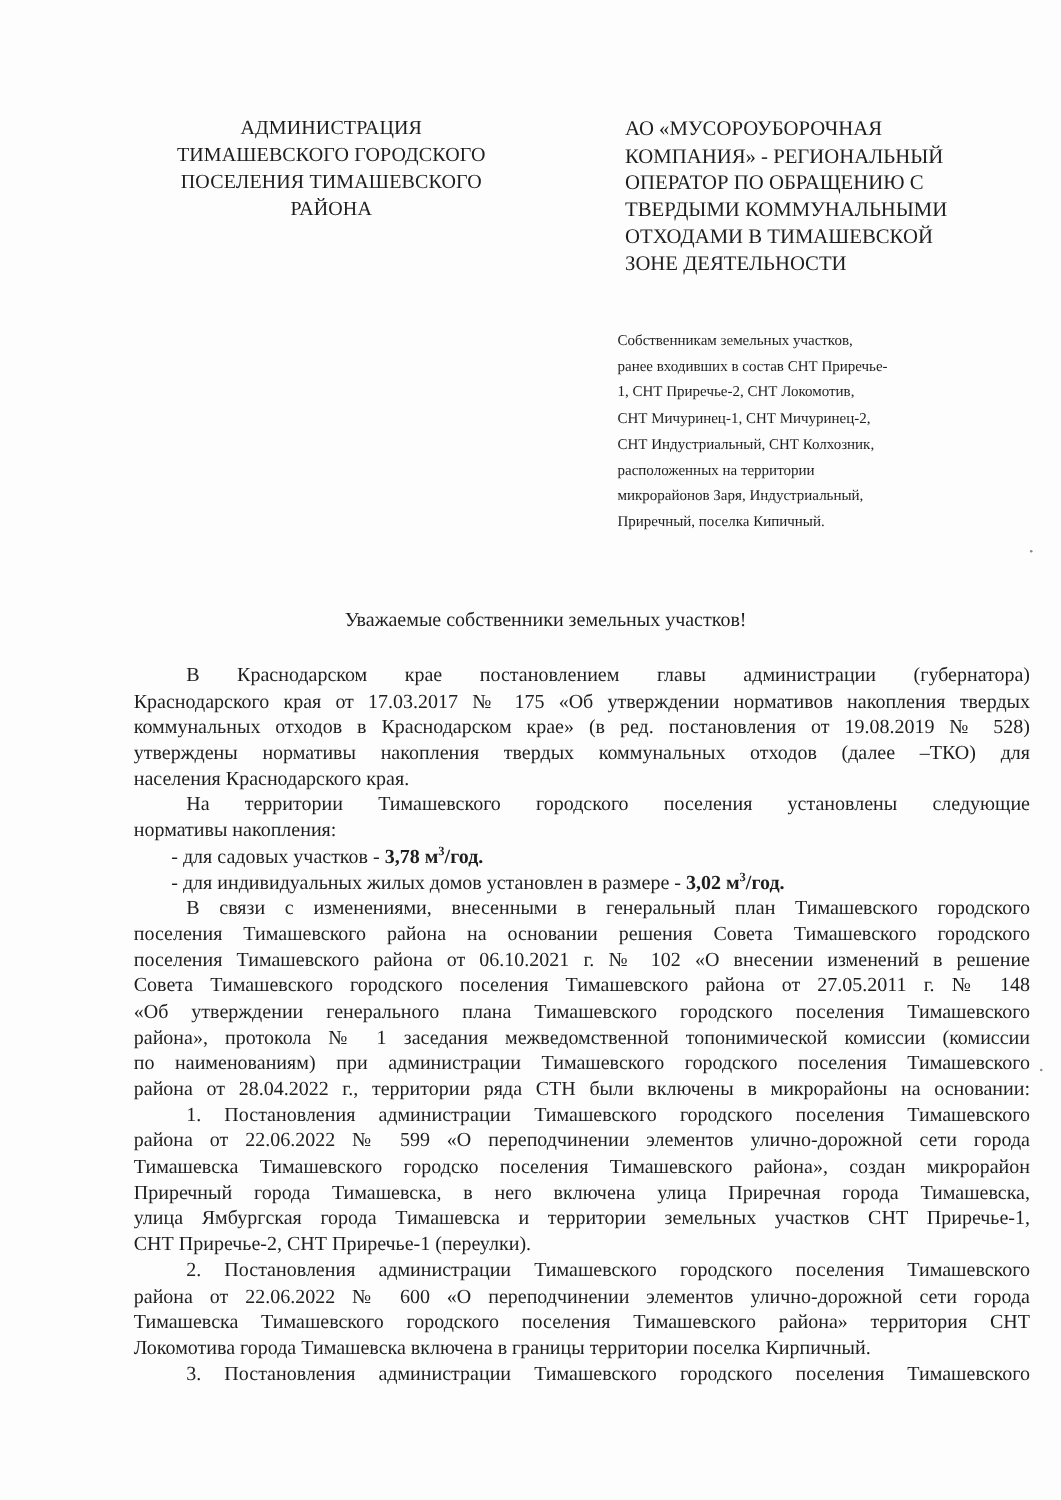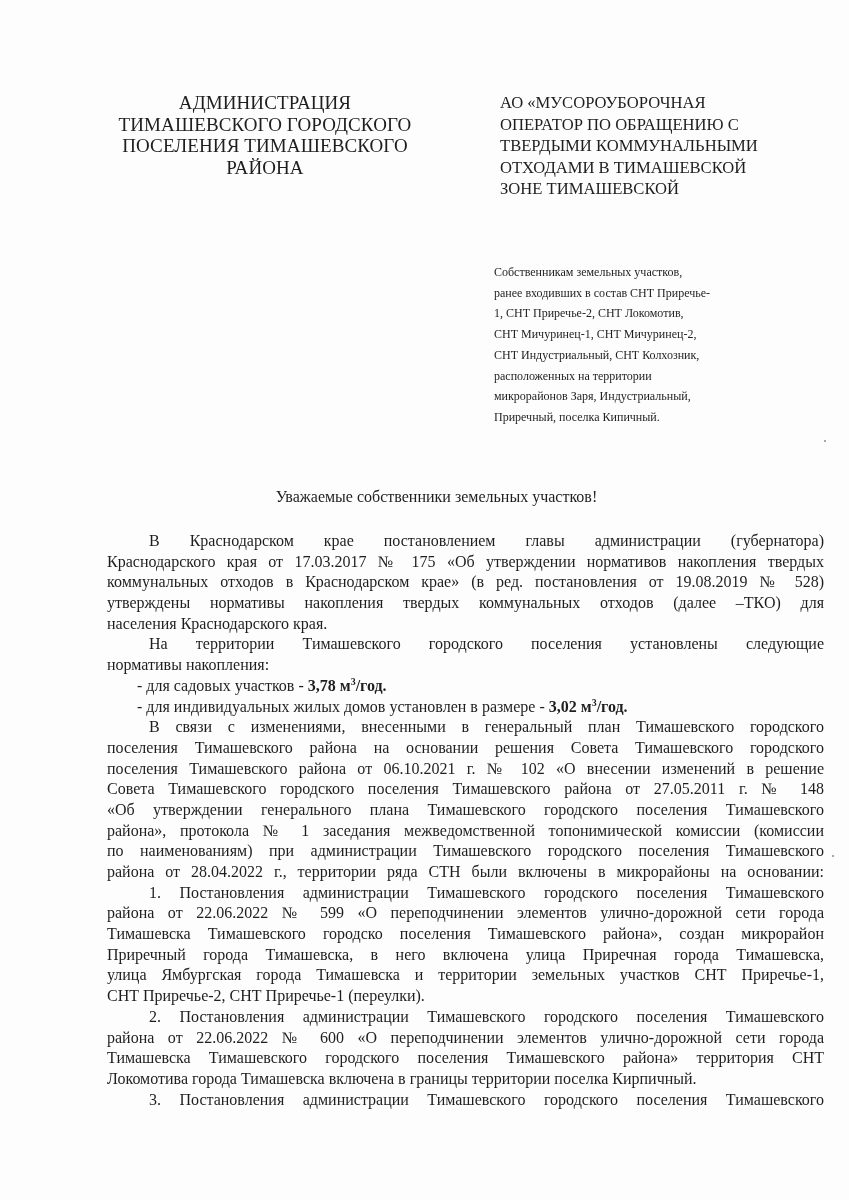--- a/index.html
+++ b/index.html
@@ -21,21 +21,21 @@
       width: 849px;
       height: 1200px;
       background: #fdfdfd;
     }
     .header-left {
       position: absolute;
       left: 110px;
       top: 92px;
       width: 310px;
       text-align: center;
-      font-size: 19px;
+      font-size: 16px;
       line-height: 21.5px;
       letter-spacing: 0.1px;
     }
     .header-right {
       position: absolute;
       left: 500px;
       top: 92px;
       width: 330px;
       font-size: 16.6px;
       line-height: 21.5px;
@@ -95,24 +95,25 @@
 
   <div class="header-left">
     <span class="header-line">АДМИНИСТРАЦИЯ</span>
     <span class="header-line">ТИМАШЕВСКОГО ГОРОДСКОГО</span>
     <span class="header-line">ПОСЕЛЕНИЯ ТИМАШЕВСКОГО</span>
     <span class="header-line">РАЙОНА</span>
   </div>
 
   <div class="header-right">
     <span class="header-line">АО «МУСОРОУБОРОЧНАЯ</span>
+    <span class="header-line">КОМПАНИЯ» - РЕГИОНАЛЬНЫЙ</span>
     <span class="header-line">ОПЕРАТОР ПО ОБРАЩЕНИЮ С</span>
     <span class="header-line">ТВЕРДЫМИ КОММУНАЛЬНЫМИ</span>
     <span class="header-line">ОТХОДАМИ В ТИМАШЕВСКОЙ</span>
-    <span class="header-line">ЗОНЕ ТИМАШЕВСКОЙ</span>
+    <span class="header-line">ЗОНЕ ДЕЯТЕЛЬНОСТИ</span>
   </div>
 
   <div class="addressee">
     <span class="line">Собственникам земельных участков,</span>
     <span class="line">ранее входивших в состав СНТ Приречье-</span>
     <span class="line">1, СНТ Приречье-2, СНТ Локомотив,</span>
     <span class="line">СНТ Мичуринец-1, СНТ Мичуринец-2,</span>
     <span class="line">СНТ Индустриальный, СНТ Колхозник,</span>
     <span class="line">расположенных на территории</span>
     <span class="line">микрорайонов Заря, Индустриальный,</span>

